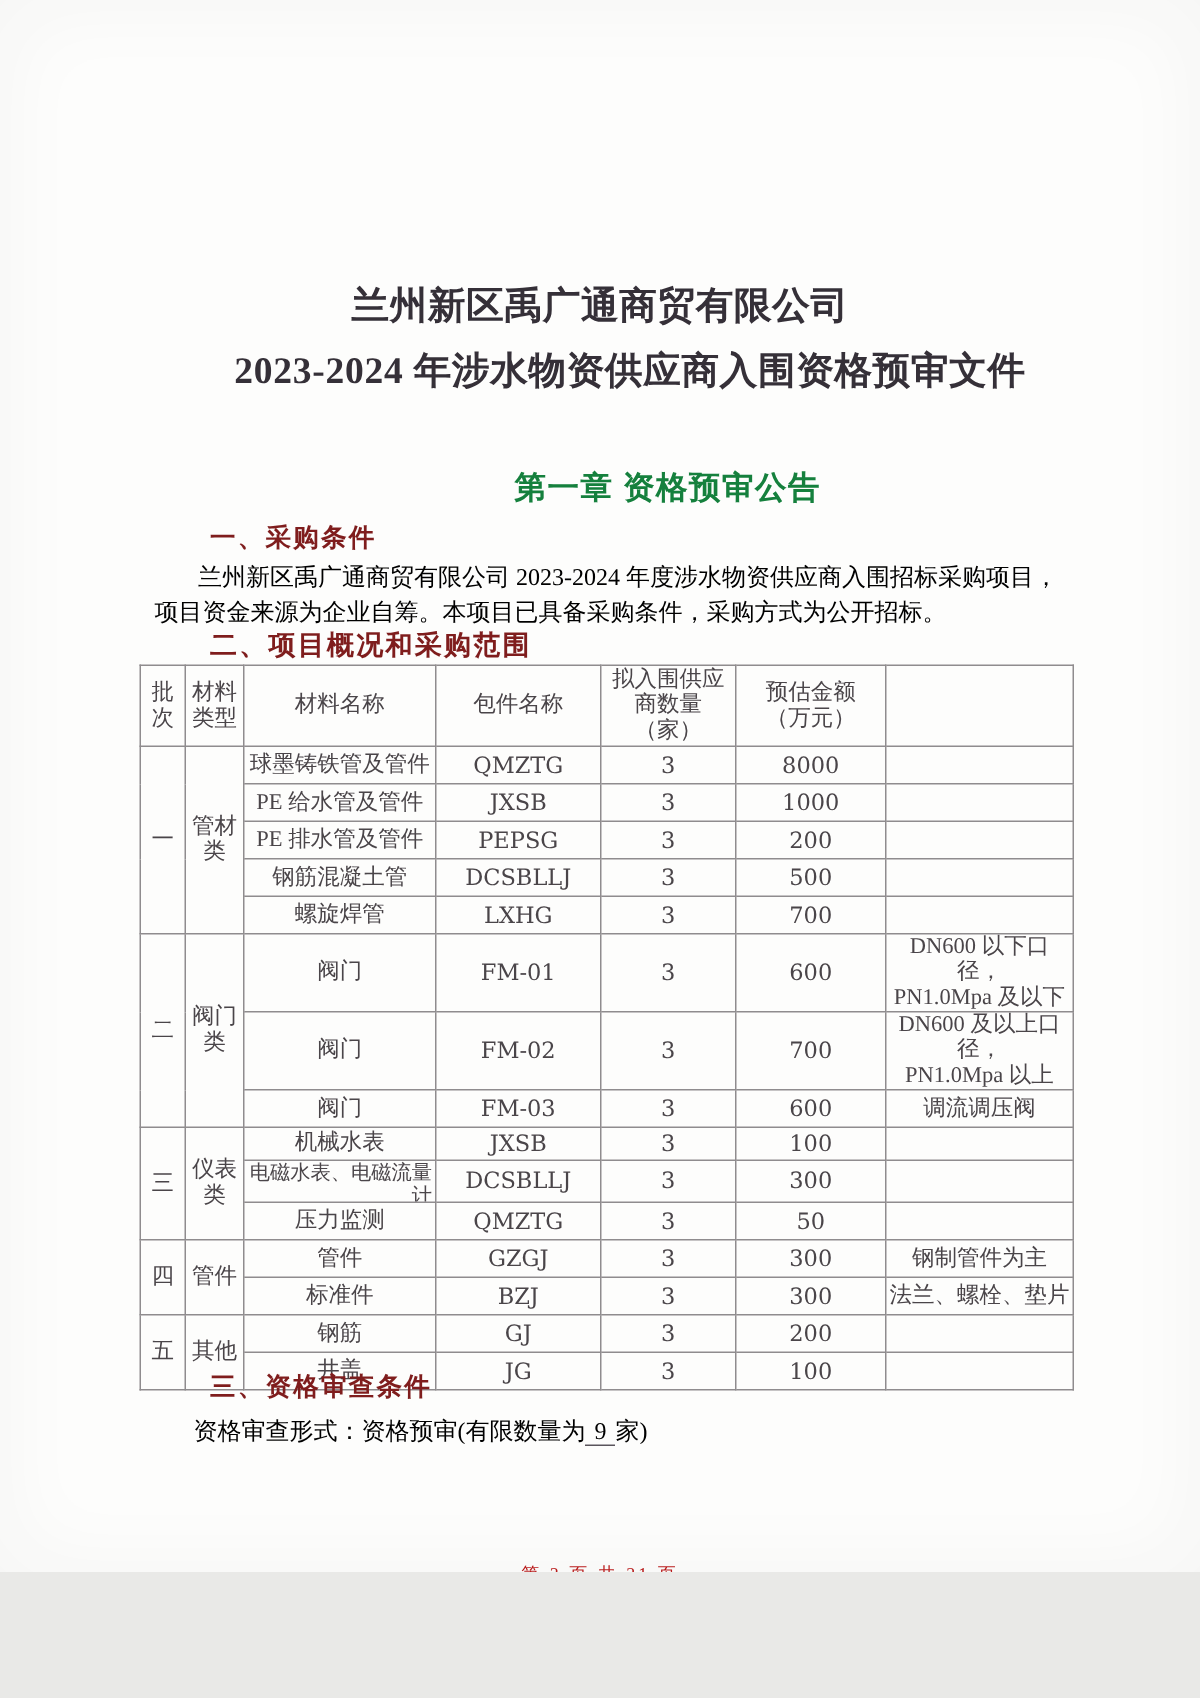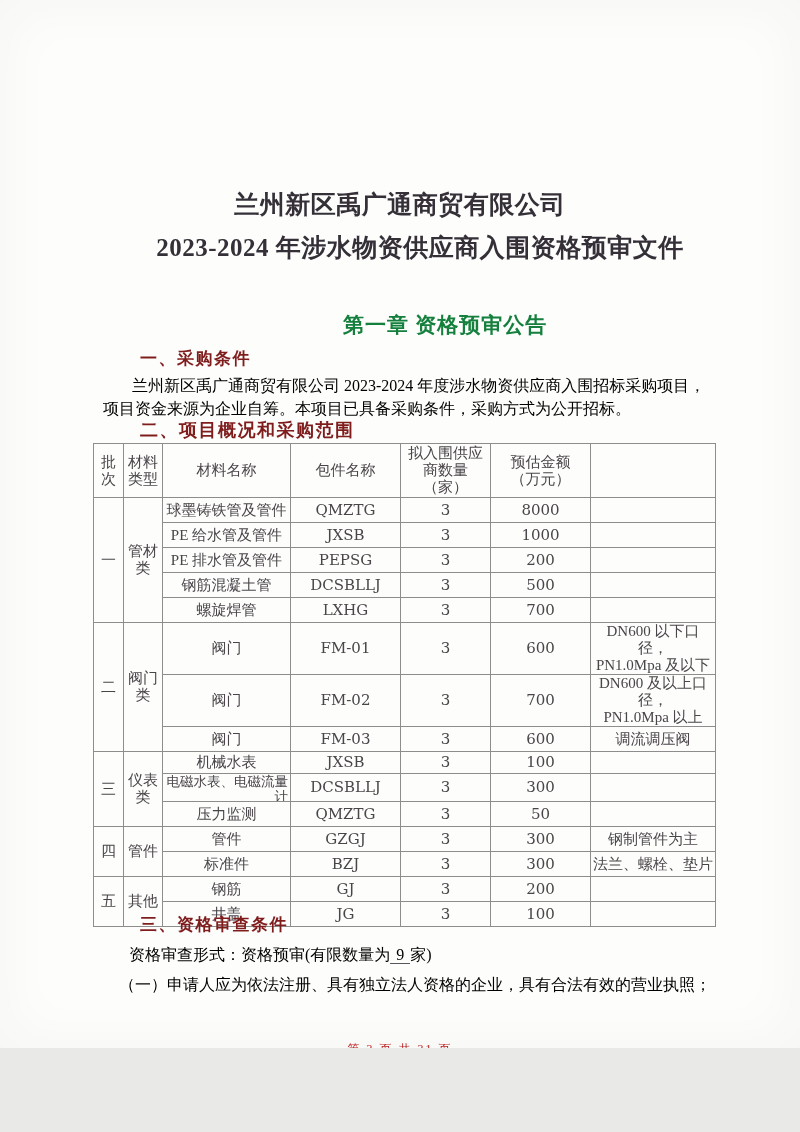--- a/index.html
+++ b/index.html
@@ -231,17 +231,16 @@
     </tr>
   </tbody>
     </table>
 
   <div class="sec-heading s3h">三、资格审查条件</div>
 
   <div class="body-line form-line">
     <span>资格审查形式：资格预审(有限数量为</span><span class="unum">9</span><span>家)</span>
   </div>
 
-  <div class="body-line item1">（一）申请人应为依法注册、具有独立法人资格的企业，具有合法有效的营业执照；</div>
 
   <div class="footer">第 3 页 共 31 页</div>
 
 </div>
 
 </body></html>

